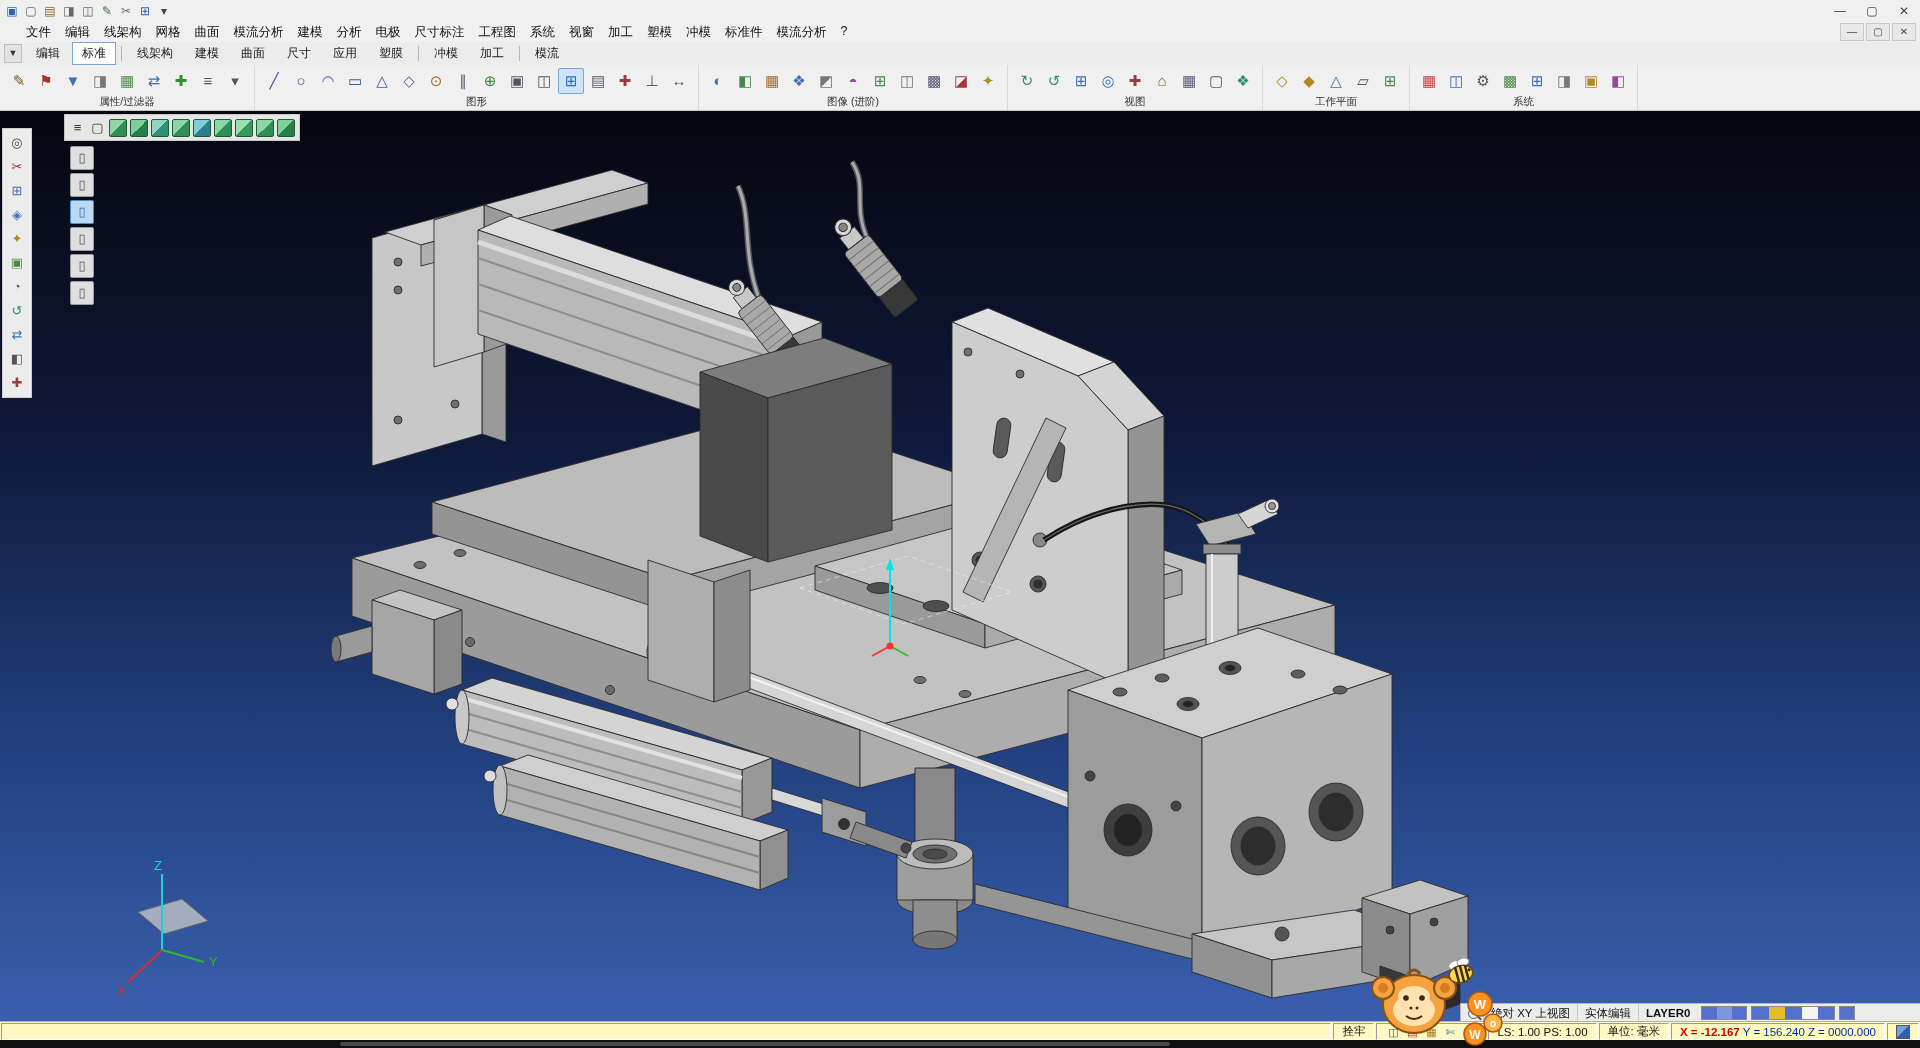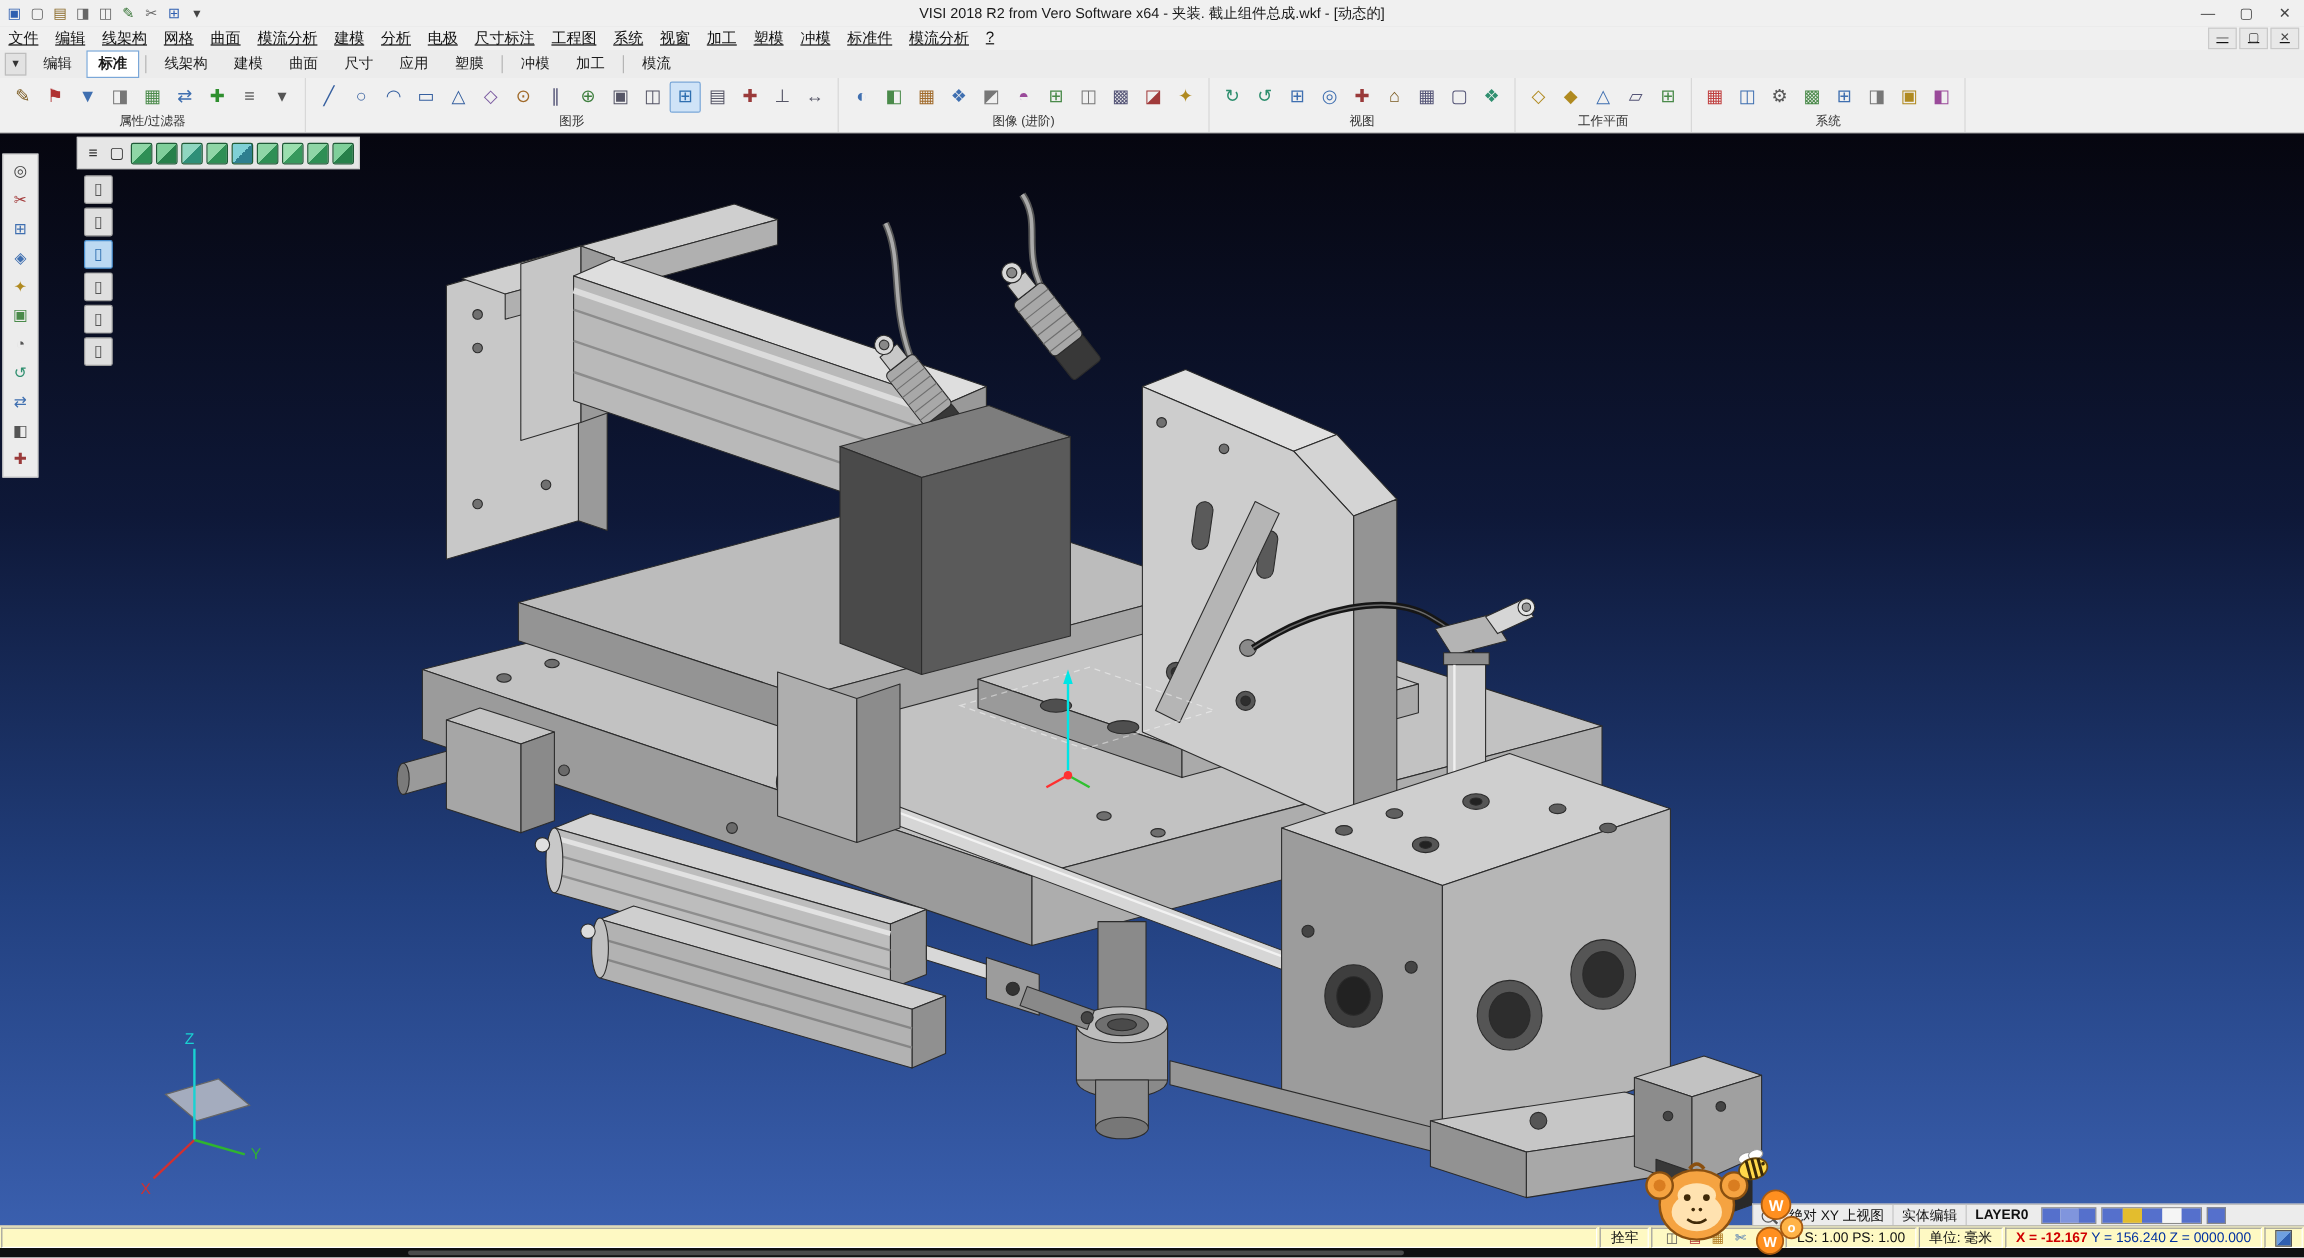--- a/index.html
+++ b/index.html
@@ -8,30 +8,30 @@
   
   .titlebar{position:absolute;top:0;left:0;right:0;height:22px;background:#f0f0f0;
     border-bottom:1px solid #dcdcdc;display:flex;align-items:center;z-index:10;}
   .qa{display:flex;align-items:center;gap:1px;padding-left:3px;}
   .qa .ic{width:18px;height:18px;line-height:18px;font-size:12px;}
   .title-text{position:absolute;left:0;right:0;text-align:center;font-size:12px;color:#1a1a1a;pointer-events:none;}
   .win-controls{margin-left:auto;display:flex;z-index:2;}
   .win-btn{width:32px;height:20px;text-align:center;line-height:20px;font-size:12px;color:#444;}
   
   .menubar{position:absolute;top:22px;left:0;right:0;height:20px;background:#f0f0f0;
-    display:flex;align-items:center;font-size:12.5px;color:#111;z-index:10;padding-left:0;text-decoration:underline;}
+    display:flex;align-items:center;font-size:12.5px;color:#111;z-index:10;padding-left:19px;}
   .menu-item{padding:2px 7px;white-space:nowrap;}
   .mdi-controls{margin-left:auto;display:flex;padding-right:4px;}
   .mdi-btn{width:22px;height:16px;text-align:center;line-height:16px;font-size:10px;color:#444;border:1px solid #c9c9c9;background:#e8e8e8;margin-left:2px;}
   
   .tabsrow{position:absolute;top:42px;left:0;right:0;height:23px;background:#ececec;
     border-bottom:1px solid #d0d0d0;display:flex;align-items:center;font-size:12px;padding-left:4px;z-index:10;}
   .tab-caret{width:16px;height:17px;line-height:17px;text-align:center;font-size:9px;color:#333;border:1px solid #bdbdbd;background:#e2e2e2;margin-right:3px;}
   .tab{padding:2px 9px;margin:0 1px;border:1px solid transparent;color:#1a1a1a;white-space:nowrap;}
-  .tab.active{background:#ffffff;border:1px solid #7aa7d8;font-weight:bold;}
+  .tab.active{background:#ffffff;border:1px solid #7aa7d8;}
   .tabsrow .divider{width:1px;height:15px;background:#b5b5b5;margin:0 4px;display:inline-block;}
   
   .ribbon{position:absolute;top:65px;left:0;right:0;height:45px;background:#f0f0f0;
     border-bottom:1px solid #c6c6c6;display:flex;align-items:stretch;z-index:10;}
   .rgroup{display:flex;flex-direction:column;border-right:1px solid #d8d8d8;padding:1px 6px 0 6px;}
   .ricons{display:flex;align-items:center;height:29px;gap:1px;}
   .ricons .ic{width:24px;height:24px;line-height:24px;font-size:15px;text-align:center;border:1px solid transparent;border-radius:2px;}
   .ic.active{background:#cfe3f7;border:1px solid #7aa7d8;}
   .rlabel{font-size:10.5px;color:#333;text-align:center;height:14px;line-height:13px;}
   .ic{display:inline-block;text-align:center;}
@@ -302,21 +302,20 @@
       <span class="ic" style="color: rgb(47, 95, 176);">▣</span>
       <span class="ic" style="color: rgb(102, 102, 102);">▢</span>
       <span class="ic" style="color: rgb(138, 106, 42);">▤</span>
       <span class="ic" style="color: rgb(102, 102, 102);">◨</span>
       <span class="ic" style="color: rgb(102, 102, 102);">◫</span>
       <span class="ic" style="color: rgb(47, 111, 47);">✎</span>
       <span class="ic" style="color: rgb(102, 102, 102);">✂</span>
       <span class="ic" style="color: rgb(47, 95, 176);">⊞</span>
       <span class="ic" style="color: rgb(68, 68, 68);">▾</span>
     </div>
-  <div class="title-text">VISI 2018 R2 from Vero Software x64 - 夹装. 截止组件总成.wkf - [动态的]</div>
   <div class="win-controls">
     <div class="win-btn">—</div>
     <div class="win-btn">▢</div>
     <div class="win-btn">✕</div>
   </div>
 </div>
 
 <div class="menubar">
   <div style="display:flex">
       <span class="menu-item">文件</span>

